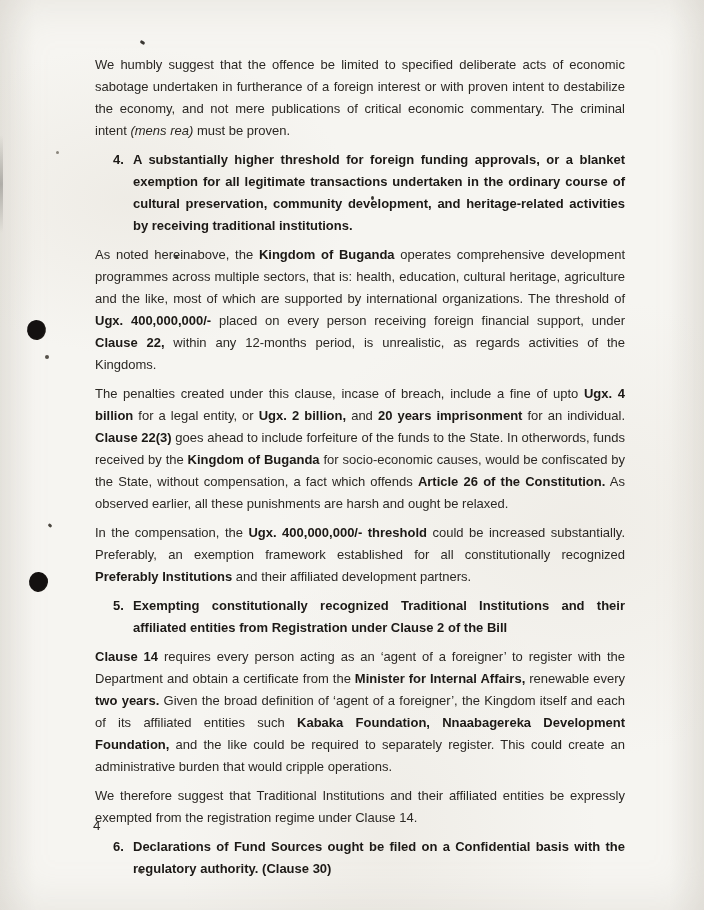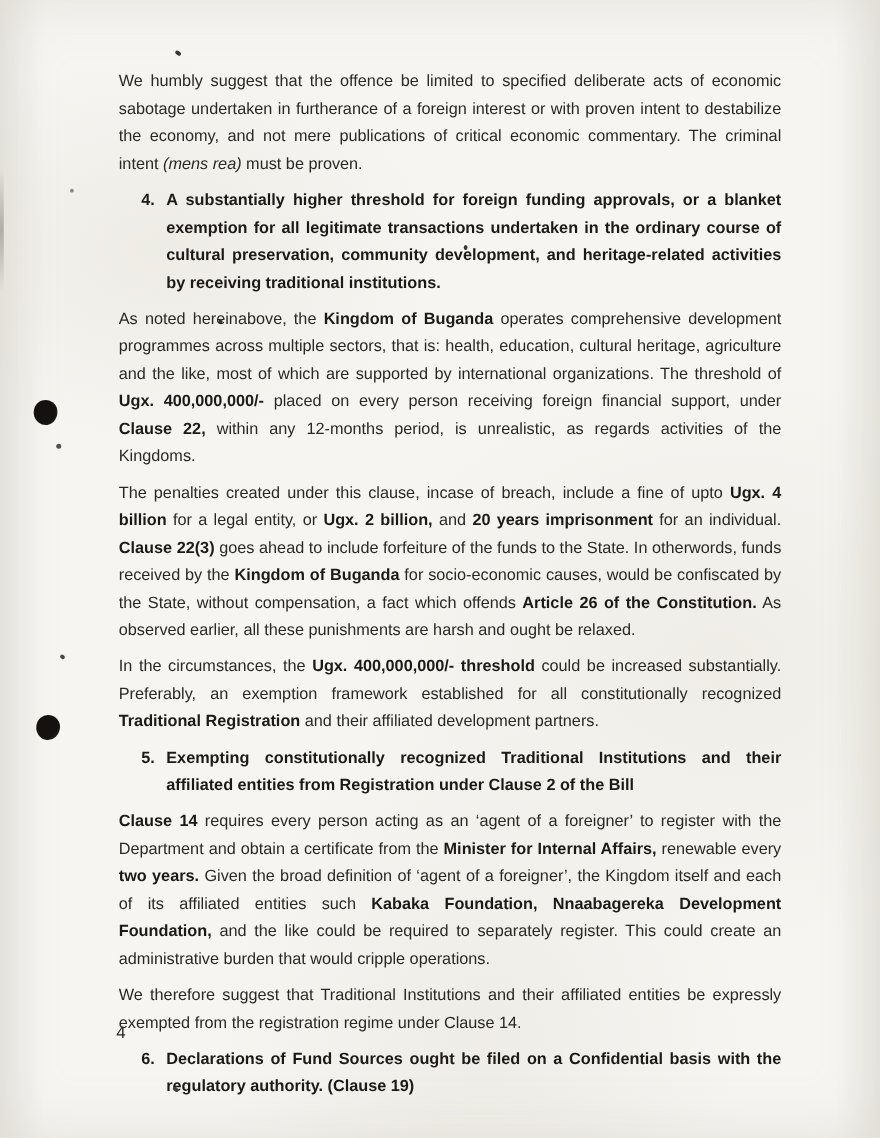--- a/index.html
+++ b/index.html
@@ -75,42 +75,42 @@
 
     <p>
       <span>As noted hereinabove, the </span><span class="b">Kingdom of Buganda</span><span> operates comprehensive development programmes across multiple sectors, that is: health, education, cultural heritage, agriculture and the like, most of which are supported by international organizations. The threshold of </span><span class="b">Ugx. 400,000,000/-</span><span> placed on every person receiving foreign financial support, under </span><span class="b">Clause 22,</span><span> within any 12-months period, is unrealistic, as regards activities of the Kingdoms.</span>
     </p>
 
     <p>
       <span>The penalties created under this clause, incase of breach, include a fine of upto </span><span class="b">Ugx. 4 billion</span><span> for a legal entity, or </span><span class="b">Ugx. 2 billion,</span><span> and </span><span class="b">20 years imprisonment</span><span> for an individual. </span><span class="b">Clause 22(3)</span><span> goes ahead to include forfeiture of the funds to the State. In otherwords, funds received by the </span><span class="b">Kingdom of Buganda</span><span> for socio-economic causes, would be confiscated by the State, without compensation, a fact which offends </span><span class="b">Article 26 of the Constitution.</span><span> As observed earlier, all these punishments are harsh and ought be relaxed.</span>
     </p>
 
     <p>
-      <span>In the circumstances, the </span><span class="b">Ugx. 400,000,000/- threshold</span><span> could be increased substantially. Preferably, an exemption framework established for all constitutionally recognized </span><span class="b">Traditional Registration</span><span> and their affiliated development partners.</span>
+      <span>In the compensation, the </span><span class="b">Ugx. 400,000,000/- threshold</span><span> could be increased substantially. Preferably, an exemption framework established for all constitutionally recognized </span><span class="b">Preferably Institutions</span><span> and their affiliated development partners.</span>
     </p>
 
     <div class="li">
       <span class="num">5.</span>
       <div class="li-text">
         <span>Exempting constitutionally recognized Traditional Institutions and their affiliated entities from Registration under Clause 2 of the Bill</span>
       </div>
     </div>
 
     <p>
       <span class="b">Clause 14</span><span> requires every person acting as an ‘agent of a foreigner’ to register with the Department and obtain a certificate from the </span><span class="b">Minister for Internal Affairs,</span><span> renewable every </span><span class="b">two years.</span><span> Given the broad definition of ‘agent of a foreigner’, the Kingdom itself and each of its affiliated entities such </span><span class="b">Kabaka Foundation, Nnaabagereka Development Foundation,</span><span> and the like could be required to separately register. This could create an administrative burden that would cripple operations.</span>
     </p>
 
     <p>
       <span>We therefore suggest that Traditional Institutions and their affiliated entities be expressly exempted from the registration regime under Clause 14.</span>
     </p>
 
     <div class="li">
       <span class="num">6.</span>
       <div class="li-text">
-        <span>Declarations of Fund Sources ought be filed on a Confidential basis with the regulatory authority. (Clause 19)</span>
+        <span>Declarations of Fund Sources ought be filed on a Confidential basis with the regulatory authority. (Clause 30)</span>
       </div>
     </div>
 
   </div>
 
   <div class="page-num">4</div>
 
   <div class="hole hole-top"></div>
   <div class="hole hole-bottom"></div>
   <div class="speck speck-a"></div>

